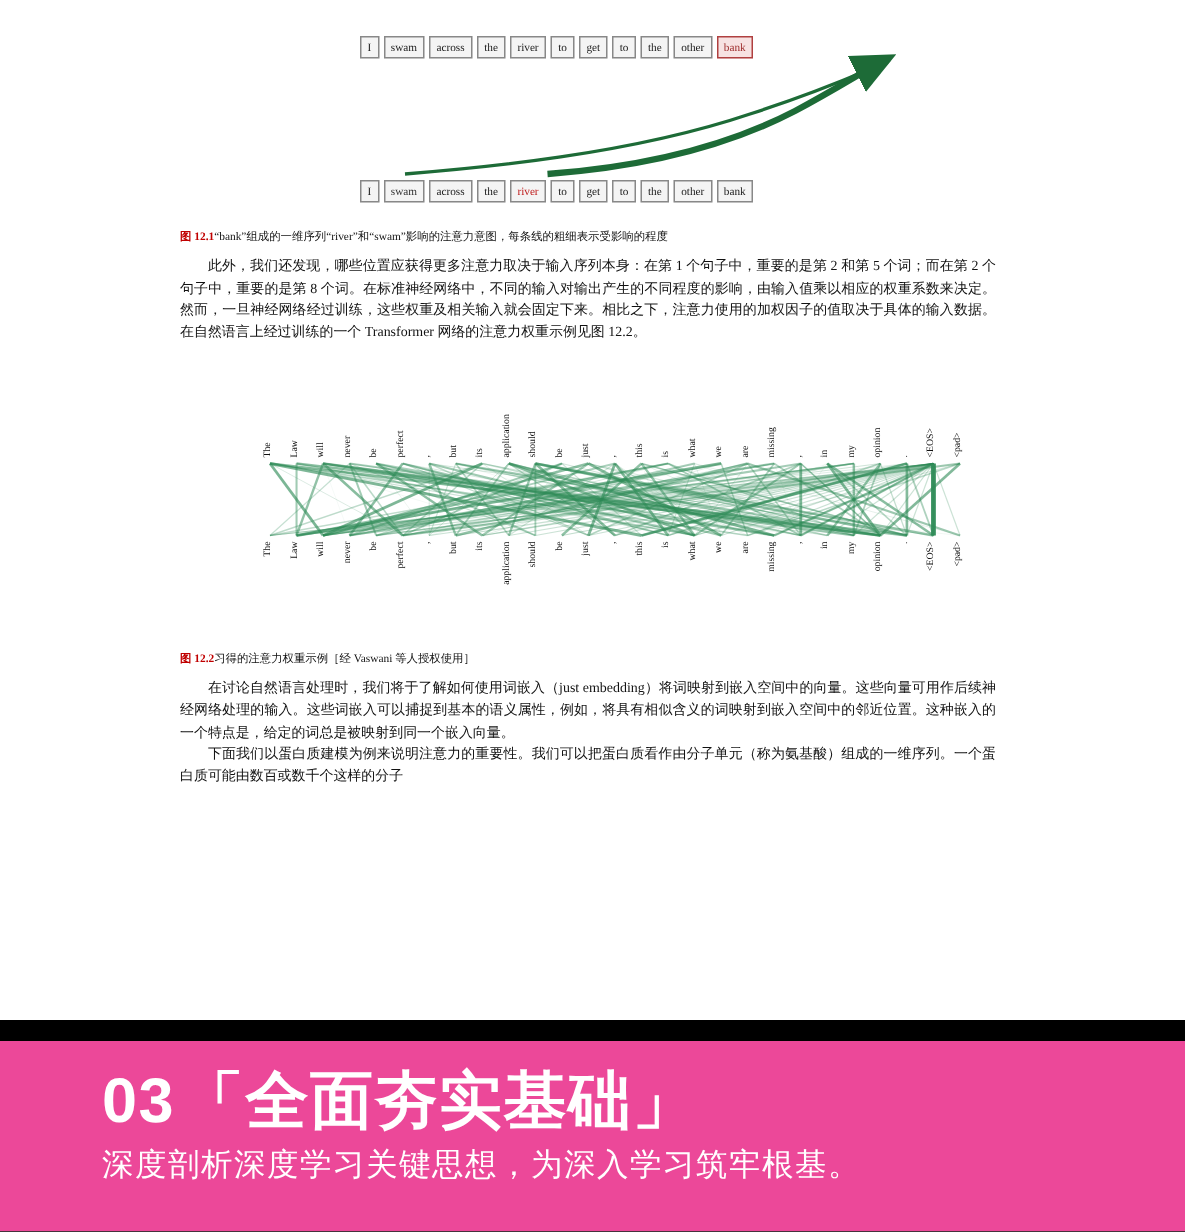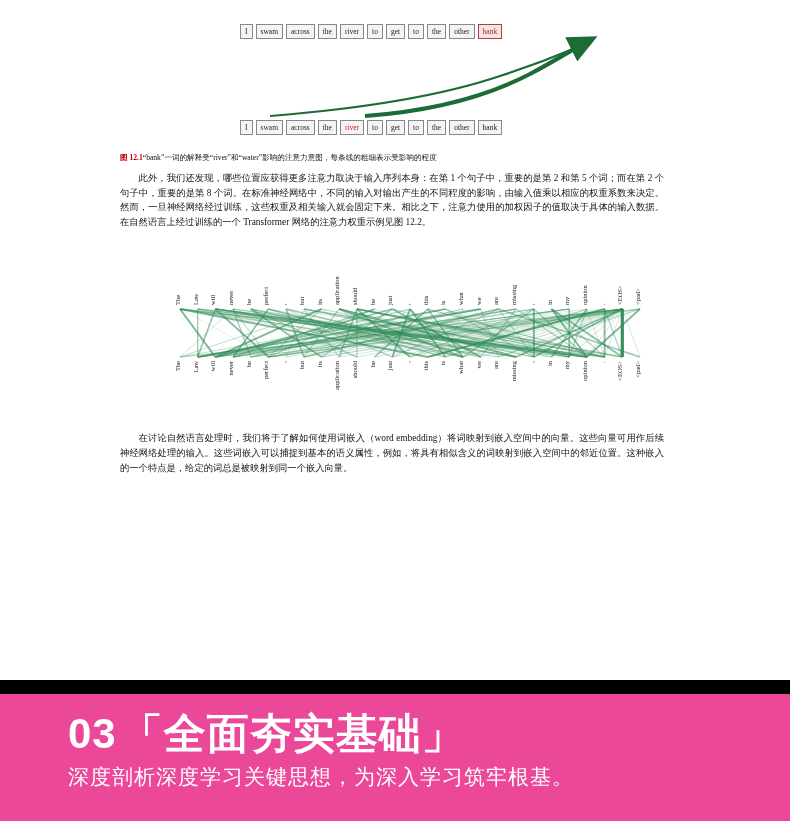--- a/index.html
+++ b/index.html
@@ -83,21 +83,21 @@
           <span class="tok">to</span>
           <span class="tok">get</span>
           <span class="tok">to</span>
           <span class="tok">the</span>
           <span class="tok">other</span>
           <span class="tok">bank</span>
         </div>
       </div>
 
       <div class="caption">
-        <span class="lbl">图 12.1</span><span>“bank”一词的解释受“river”和“water”影响的注意力意图，每条线的粗细表示受影响的程度</span>
+        <span class="lbl">图 12.1</span><span>“bank”组成的一维序列“river”和“swam”影响的注意力意图，每条线的粗细表示受影响的程度</span>
       </div>
 
       <p class="body">此外，我们还发现，哪些位置应获得更多注意力取决于输入序列本身：在第 1 个句子中，重要的是第 2 和第 5 个词；而在第 2 个句子中，重要的是第 8 个词。在标准神经网络中，不同的输入对输出产生的不同程度的影响，由输入值乘以相应的权重系数来决定。然而，一旦神经网络经过训练，这些权重及相关输入就会固定下来。相比之下，注意力使用的加权因子的值取决于具体的输入数据。在自然语言上经过训练的一个 Transformer 网络的注意力权重示例见图 12.2。</p>
 
       <div class="fig2">
         <svg width="560" height="190" viewBox="0 0 560 190">
           <g id="f2links" stroke="#2e8b57" fill="none">
               <line x1="60" y1="70" x2="343.0769230769231" y2="118" stroke-opacity="0.24" stroke-width="0.78"></line>
               <line x1="60" y1="70" x2="307.69230769230774" y2="118" stroke-opacity="0.62" stroke-width="1.88"></line>
               <line x1="60" y1="70" x2="378.46153846153845" y2="118" stroke-opacity="0.37" stroke-width="1.15"></line>
@@ -343,22 +343,26 @@
               <text x="431.53846153846155" y="122" transform="rotate(-90 431.53846153846155 122)" font-size="6.5" font-family="&quot;Liberation Serif&quot;,serif" fill="#111" text-anchor="end">in</text>
               <text x="449.2307692307693" y="122" transform="rotate(-90 449.2307692307693 122)" font-size="6.5" font-family="&quot;Liberation Serif&quot;,serif" fill="#111" text-anchor="end">my</text>
               <text x="466.92307692307696" y="122" transform="rotate(-90 466.92307692307696 122)" font-size="6.5" font-family="&quot;Liberation Serif&quot;,serif" fill="#111" text-anchor="end">opinion</text>
               <text x="484.61538461538464" y="122" transform="rotate(-90 484.61538461538464 122)" font-size="6.5" font-family="&quot;Liberation Serif&quot;,serif" fill="#111" text-anchor="end">.</text>
               <text x="502.3076923076923" y="122" transform="rotate(-90 502.3076923076923 122)" font-size="6.5" font-family="&quot;Liberation Serif&quot;,serif" fill="#111" text-anchor="end">&lt;EOS&gt;</text>
               <text x="520" y="122" transform="rotate(-90 520 122)" font-size="6.5" font-family="&quot;Liberation Serif&quot;,serif" fill="#111" text-anchor="end">&lt;pad&gt;</text>
             </g>
         </svg>
       </div>
 
-
-      <p class="body">在讨论自然语言处理时，我们将于了解如何使用词嵌入（word embedding）将词映射到嵌入空间中的向量。这些向量可用作后续神经网络处理的输入。这些词嵌入可以捕捉到基本的语义属性，例如，将具有相似含义的词映射到嵌入空间中的邻近位置。这种嵌入的一个特点是，给定的词总是被映射到同一个嵌入向量。</p>
+      <div class="caption">
+        <span class="lbl">图 12.2</span><span>习得的注意力权重示例［经 Vaswani 等人授权使用］</span>
+      </div>
+
+      <p class="body">在讨论自然语言处理时，我们将于了解如何使用词嵌入（just embedding）将词映射到嵌入空间中的向量。这些向量可用作后续神经网络处理的输入。这些词嵌入可以捕捉到基本的语义属性，例如，将具有相似含义的词映射到嵌入空间中的邻近位置。这种嵌入的一个特点是，给定的词总是被映射到同一个嵌入向量。</p>
+      <p class="body">下面我们以蛋白质建模为例来说明注意力的重要性。我们可以把蛋白质看作由分子单元（称为氨基酸）组成的一维序列。一个蛋白质可能由数百或数千个这样的分子</p>
 
     </div>
   </div>
 
   <div class="blackgap"></div>
 
   <div class="banner">
     <div class="bannerinner">
       <div class="b-title">
         <span class="num">03</span><span>「全面夯实基础」</span>

